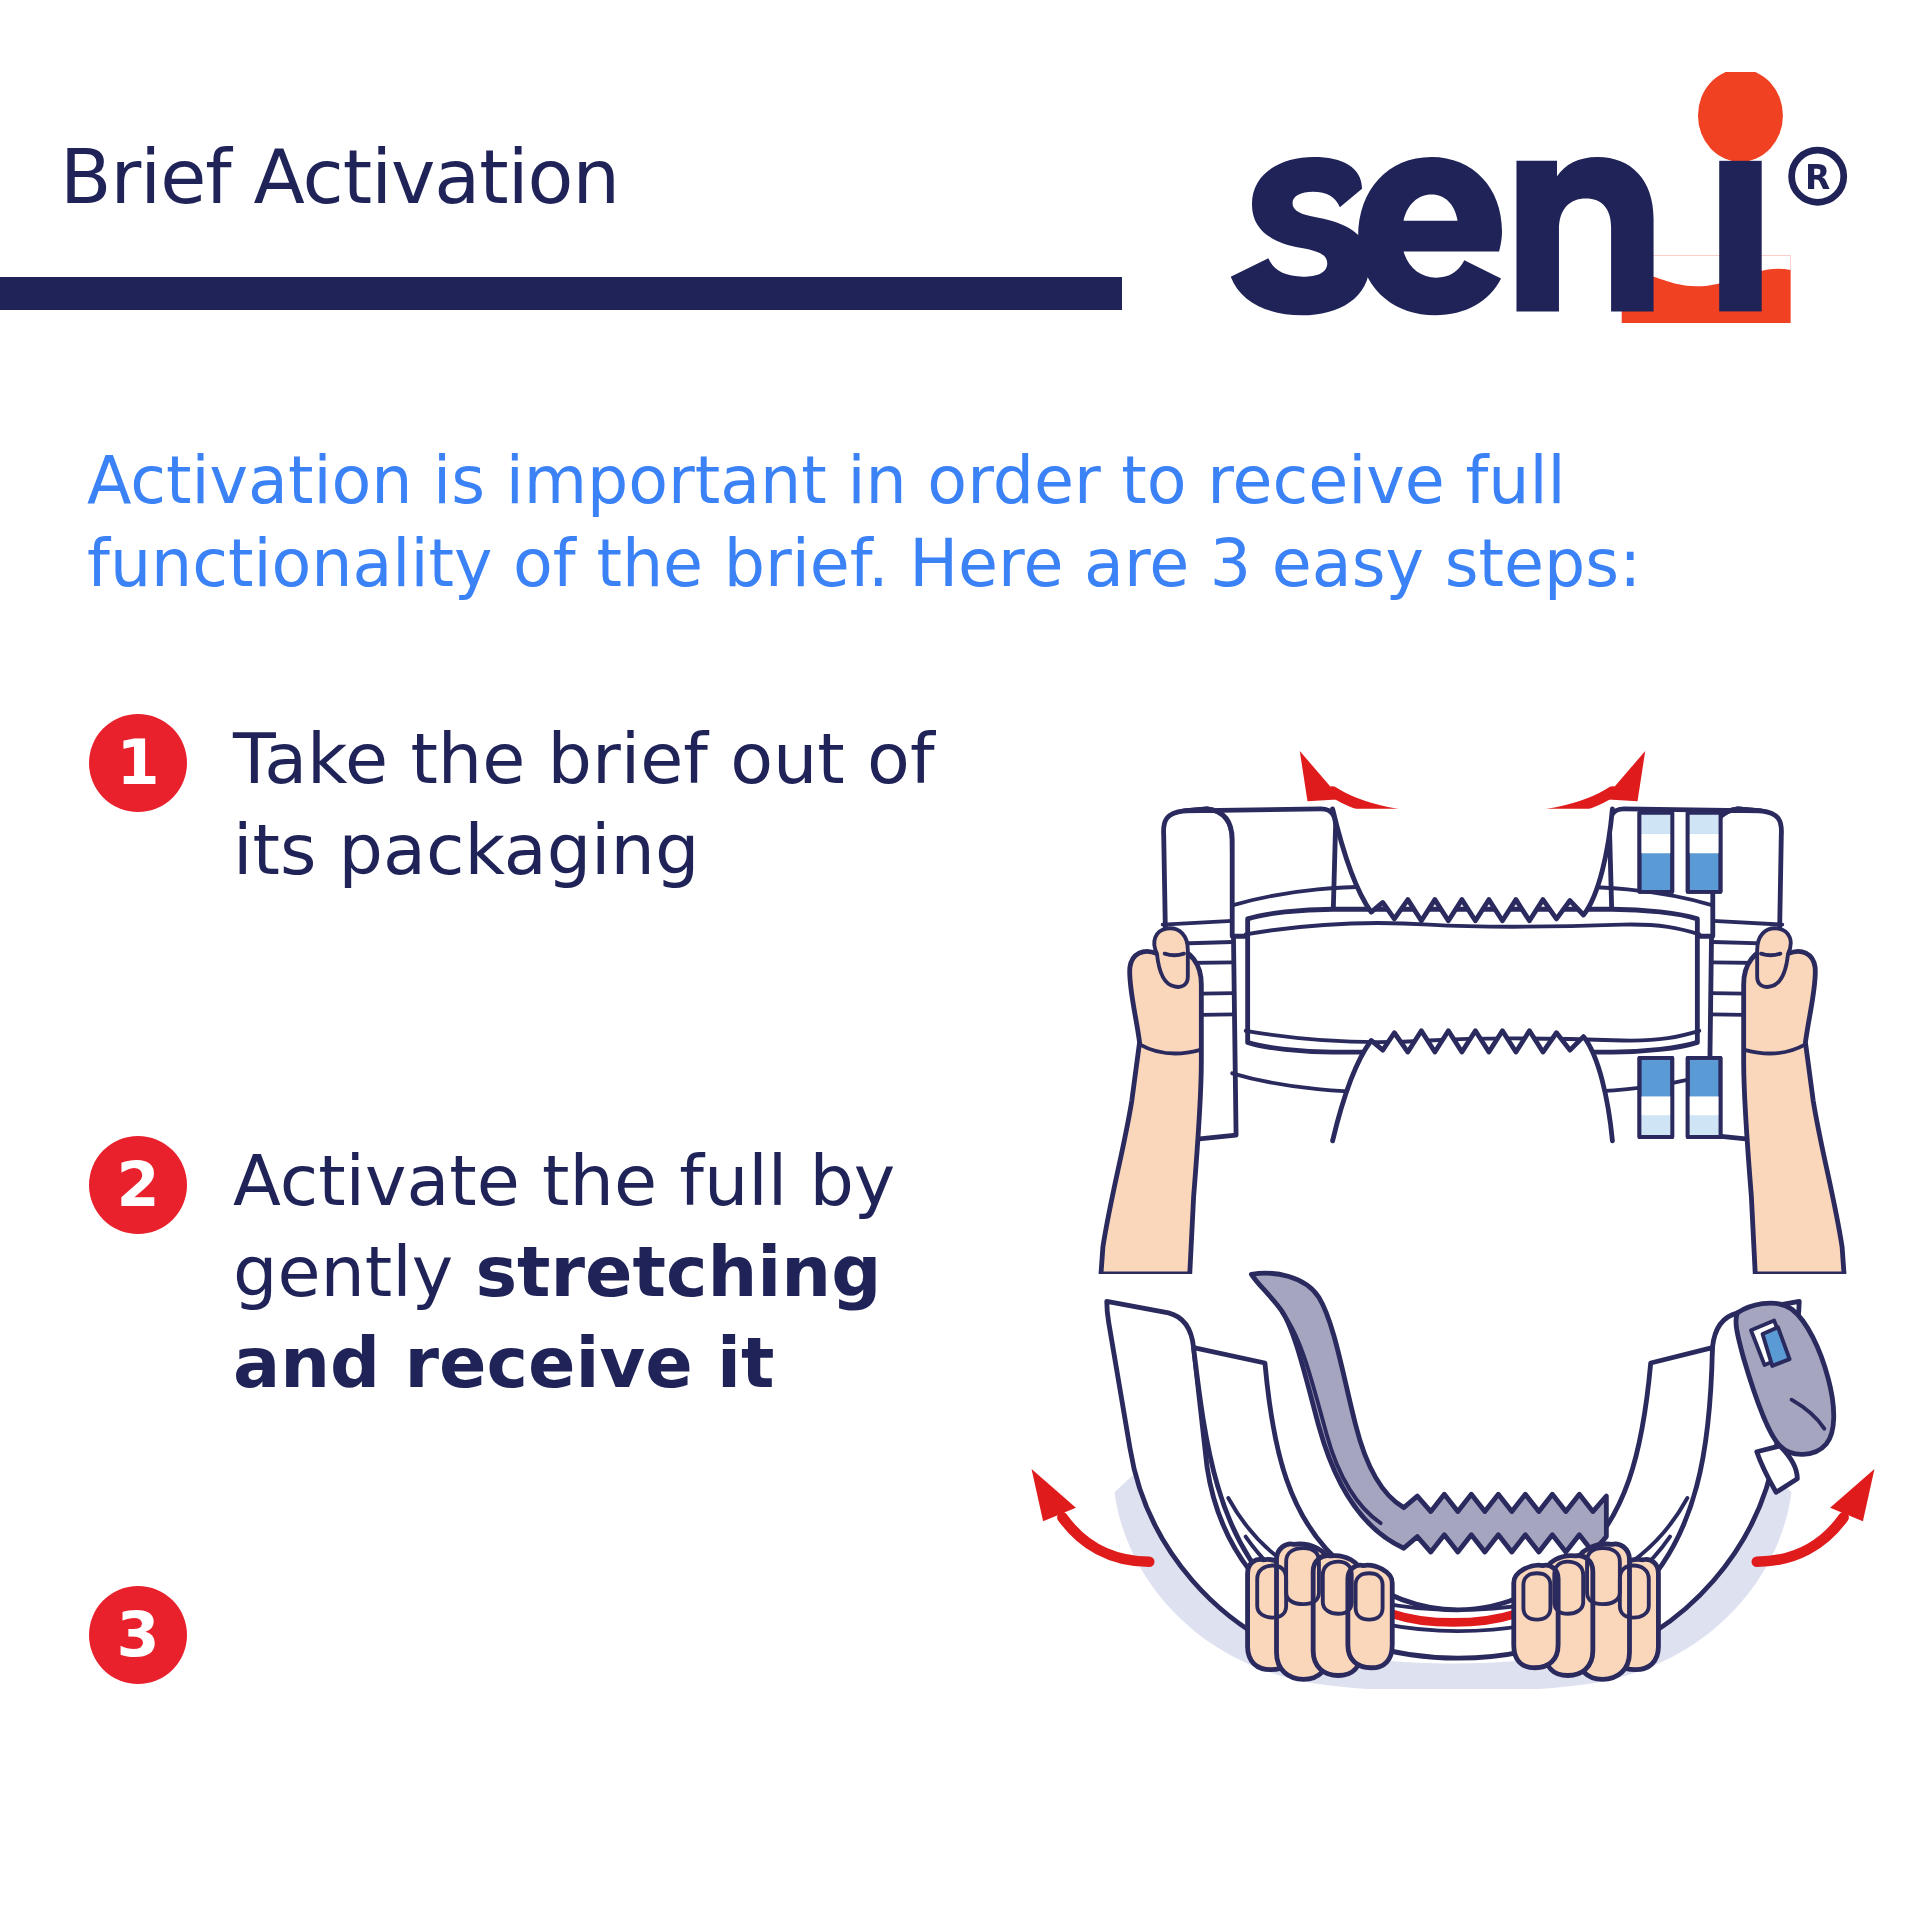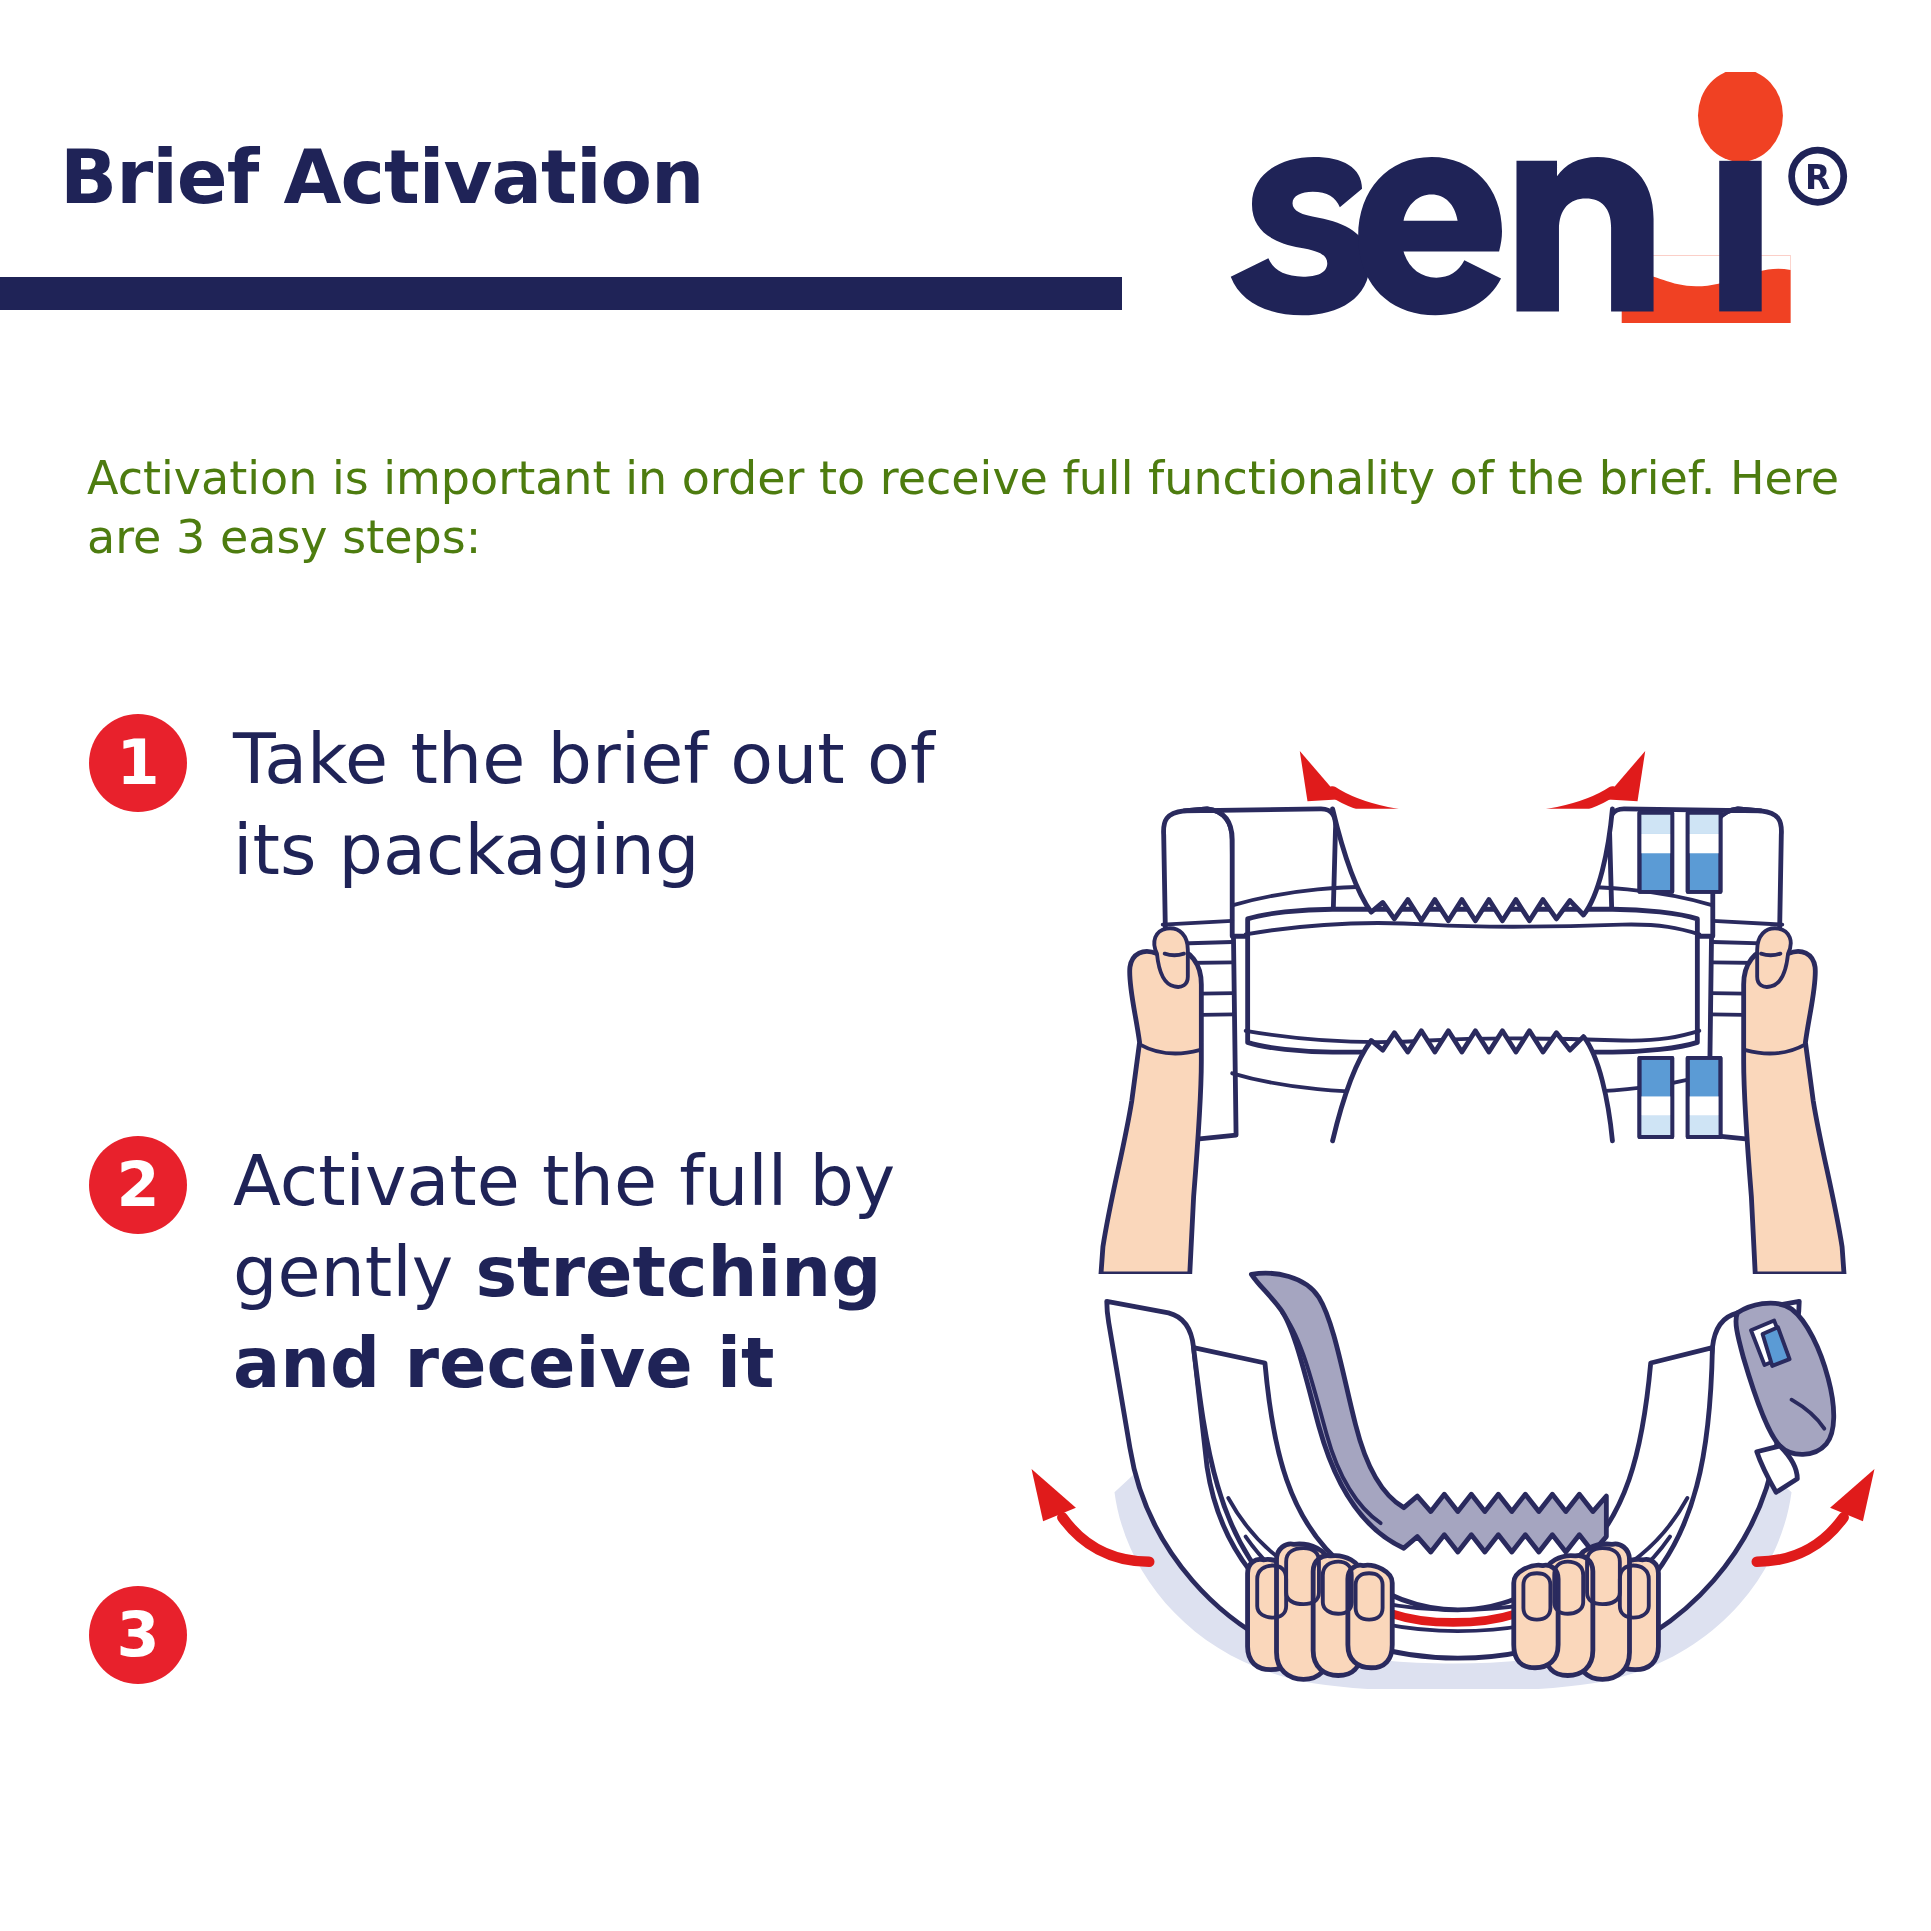--- a/index.html
+++ b/index.html
@@ -15,21 +15,21 @@
     font-family: "DejaVu Sans", "Liberation Sans", sans-serif;
     -webkit-font-smoothing: antialiased;
   }
 
   
   #page-title {
     position: absolute;
     left: 60px;
     top: 140px;
     font-size: 75px;
-    font-weight: 700;
+    font-weight: 400;
     color: #1F2357;
     letter-spacing: -1px;
     line-height: 1;
     white-space: nowrap;
   }
   #title-rule {
     position: absolute;
     left: 0;
     top: 277px;
     width: 1122px;
@@ -46,25 +46,24 @@
     height: 251px;
   }
   #brand-logo svg { display: block; width: 100%; height: 100%; }
 
   
   #intro-text {
     position: absolute;
     left: 87px;
     top: 439px;
     width: 1796px;
-    font-size: 46px;
+    font-size: 65px;
     line-height: 1.28;
-    color: #4d7c0f;
+    color: #3b82f6;
     font-weight: 400;
-    margin-top: 10px;
   }
 
   
   .step {
     position: absolute;
     left: 89px;
     width: 927px;
     display: flex;
     align-items: flex-start;
   }

